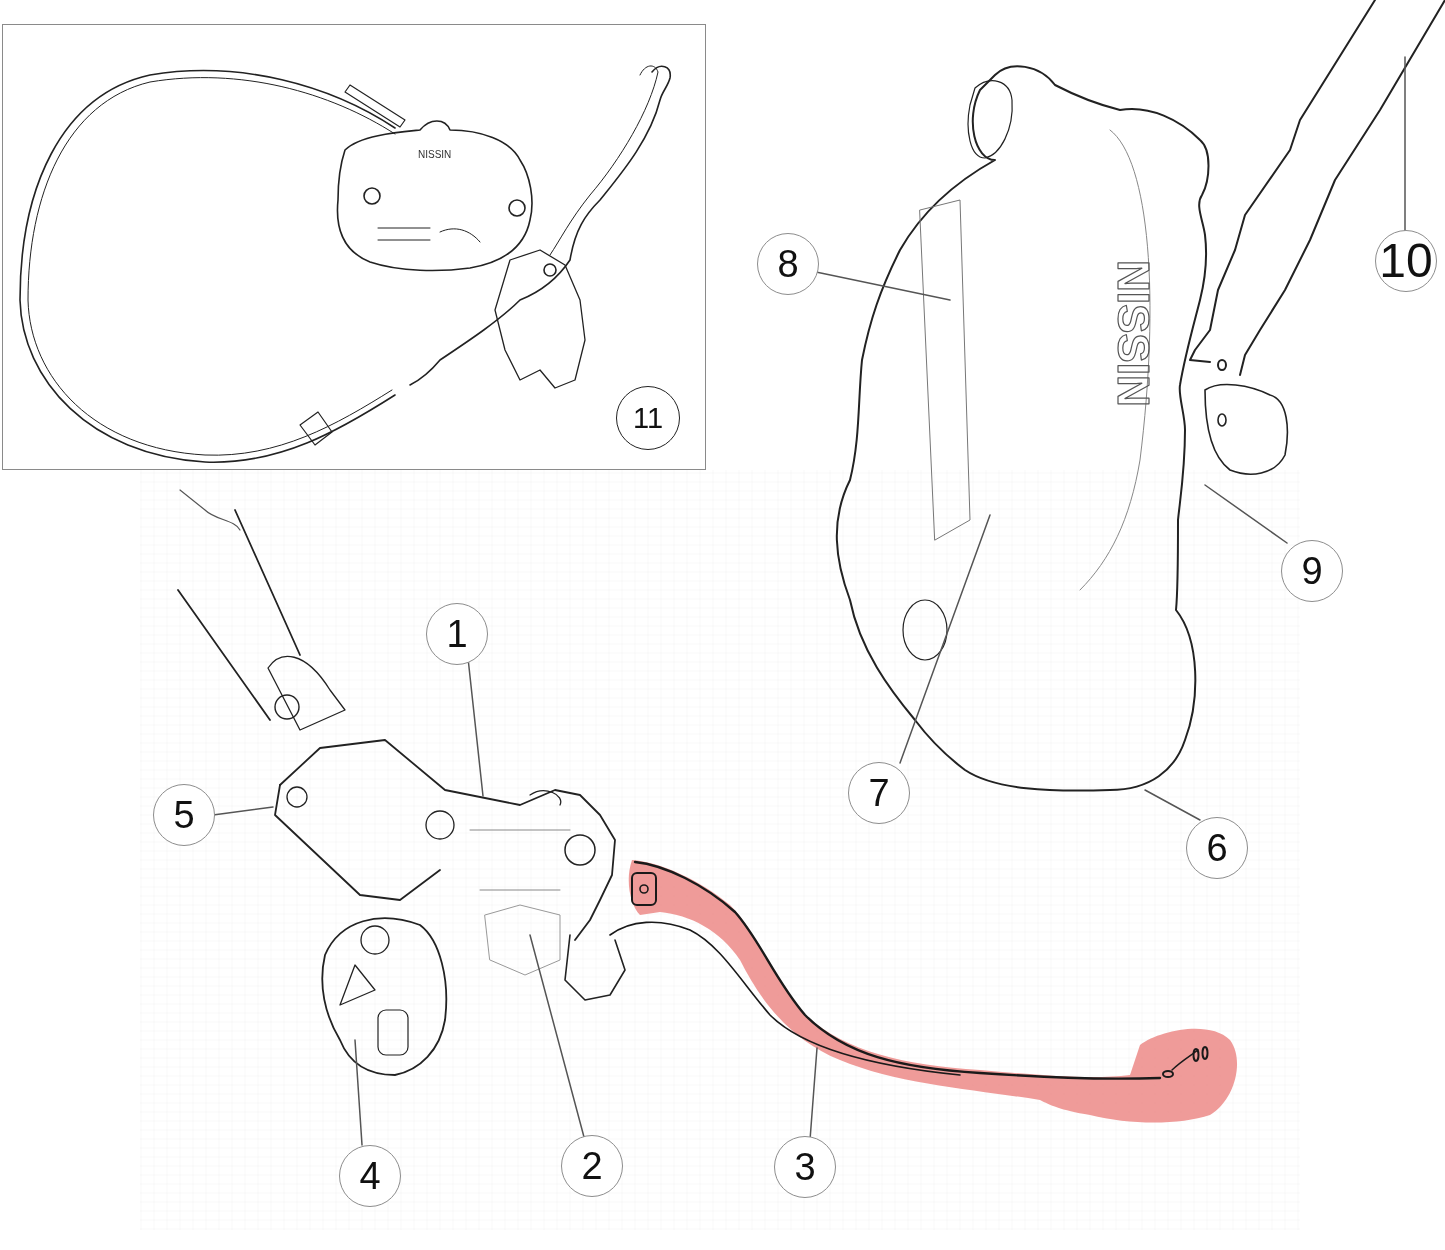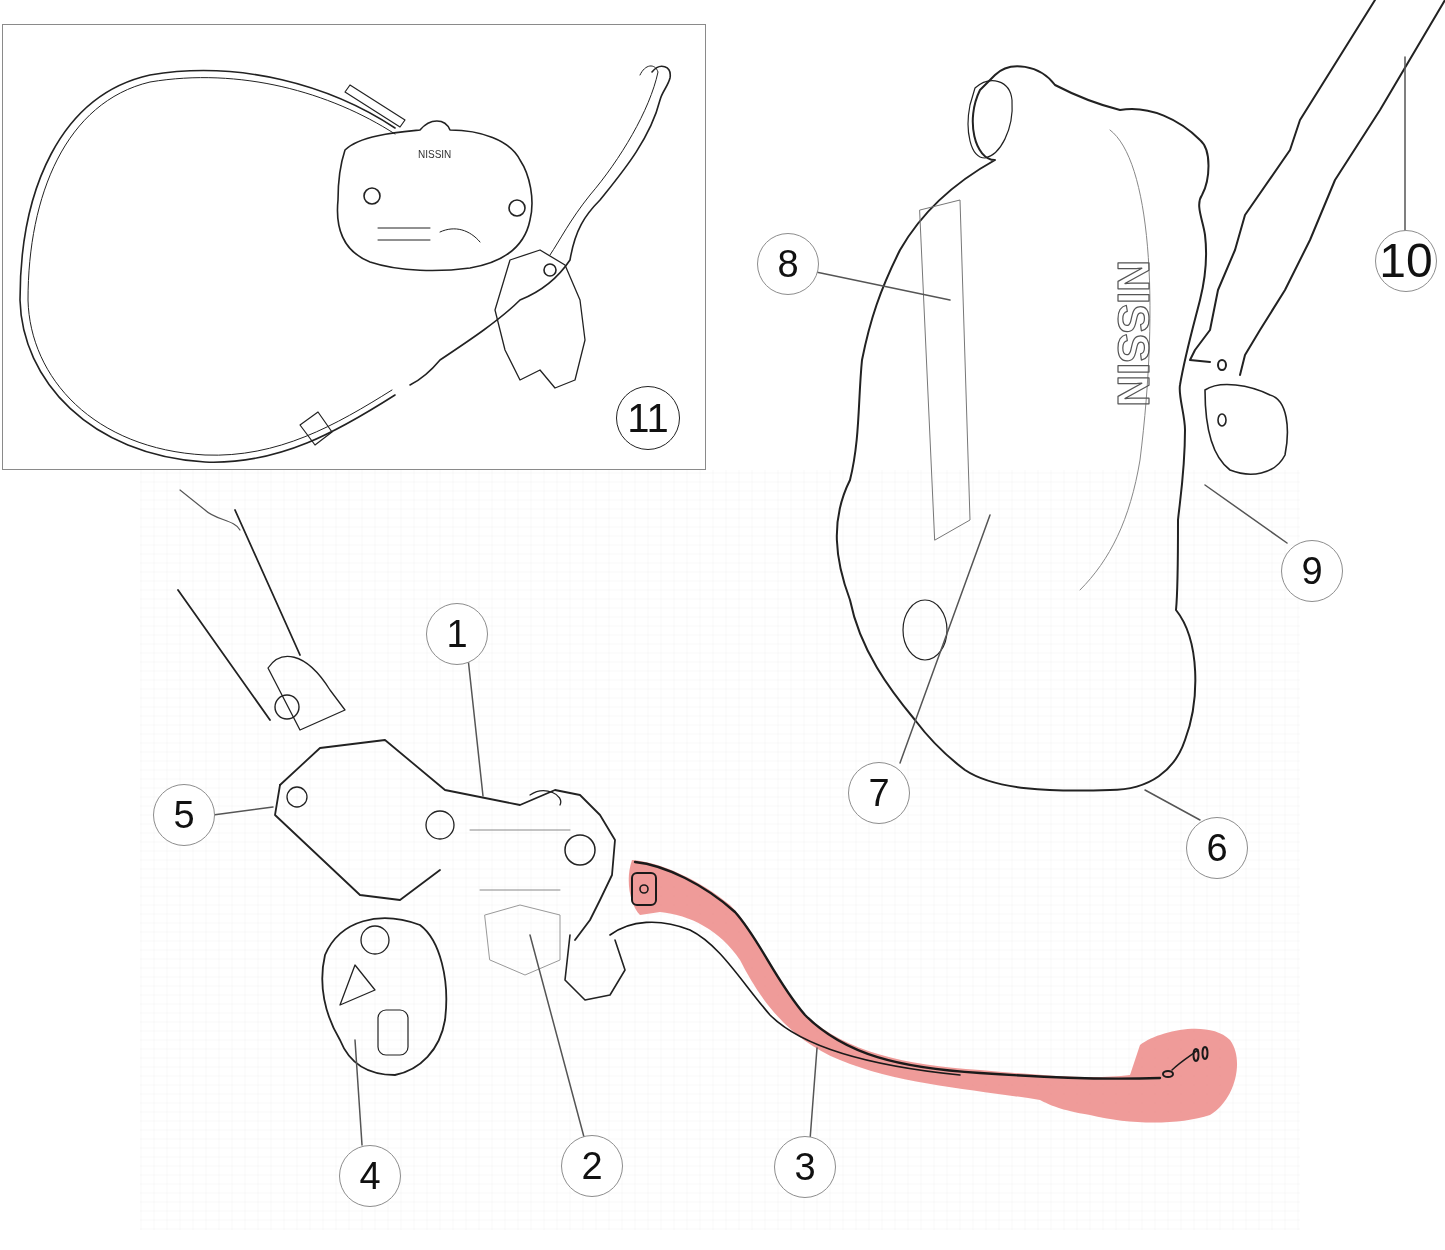--- a/index.html
+++ b/index.html
@@ -112,21 +112,21 @@
         <line x1="1145" y1="790" x2="1200" y2="820"></line>
         <line x1="468" y1="658" x2="483" y2="796"></line>
         <line x1="213" y1="815" x2="273" y2="807"></line>
         <line x1="530" y1="935" x2="584" y2="1137"></line>
         <line x1="817" y1="1048" x2="810" y2="1140"></line>
         <line x1="355" y1="1040" x2="362" y2="1145"></line>
       </g>
     </g>
   </svg>
 
-  <div class="callout dark" style="left:616px; top:386px; width:64px; height:64px; font-size:40px;">11</div>
+  <div class="callout dark" style="left:616px; top:386px; width:64px; height:64px; font-size:29px;">11</div>
 
   <div class="callout" style="left:757px; top:233px; width:62px; height:62px;">8</div>
   <div class="callout" style="left:1375px; top:230px; width:62px; height:62px; font-size:48px;">10</div>
   <div class="callout" style="left:1281px; top:540px; width:62px; height:62px;">9</div>
   <div class="callout" style="left:848px; top:762px; width:62px; height:62px;">7</div>
   <div class="callout" style="left:1186px; top:817px; width:62px; height:62px;">6</div>
 
   <div class="callout" style="left:426px; top:603px; width:62px; height:62px;">1</div>
   <div class="callout" style="left:153px; top:784px; width:62px; height:62px;">5</div>
   <div class="callout" style="left:339px; top:1145px; width:62px; height:62px;">4</div>

